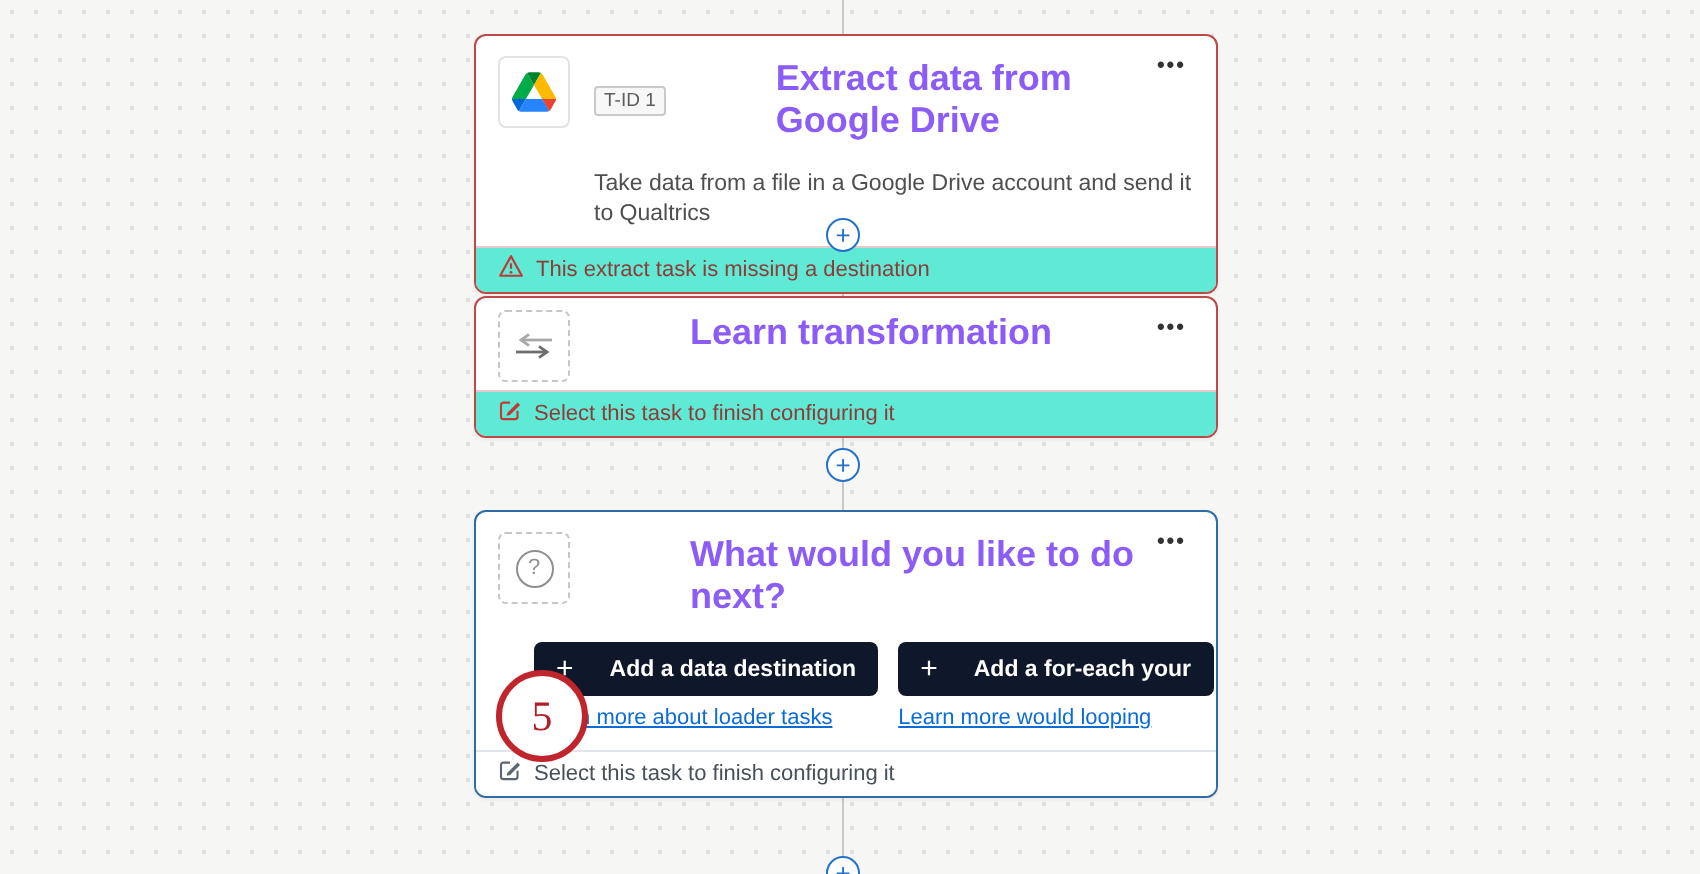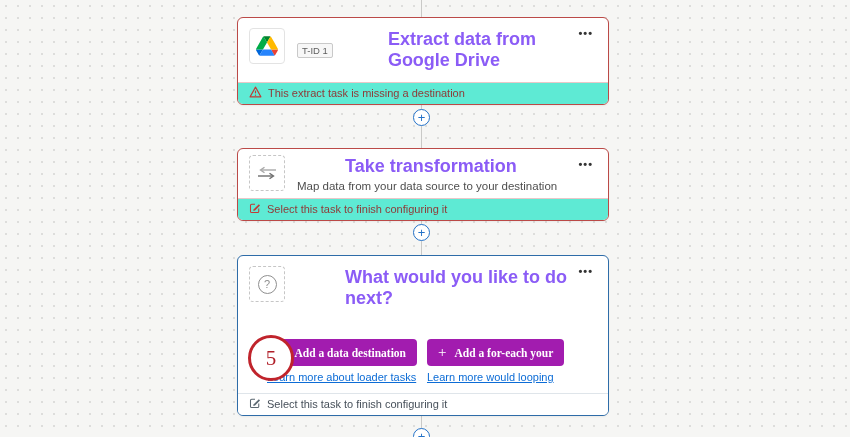--- a/index.html
+++ b/index.html
@@ -16,38 +16,38 @@
   .card.error{border:1px solid #bb4a47;}
   .card.info{border:1px solid #2e6ca8;}
   .card-body{display:flex;gap:12px;padding:10px 12px 8px 11px;position:relative;}
   .card-body.tight{padding:6px 12px 4px 11px;}
   .icon-box{width:36px;height:36px;flex:none;border:1px solid #e3e3e3;border-radius:4px;
             background:#fff;display:flex;align-items:center;justify-content:center;box-sizing:border-box;}
   .icon-box.dashed{border:1px dashed #c6c6c6;}
   .q-circle{width:17px;height:17px;border:1.3px solid #8f8f8f;border-radius:50%;color:#8f8f8f;
             font-size:11px;line-height:1;display:flex;align-items:center;justify-content:center;}
   .content{padding-top:1px;min-width:0;}
-  .title-row{display:flex;align-items:center;gap:7px;margin-bottom:3px;}
+  .title-row{display:flex;align-items:center;gap:7px;margin-bottom:14px;}
   .badge{font-size:9.5px;color:#5d5d5d;border:1px solid #c9c9c9;background:#f7f7f7;
          padding:1px 4px;border-radius:2px;white-space:nowrap;}
   .card-title{font-size:18px;font-weight:bold;color:#8b5cf6;padding-left:48px;}
   .card-desc{font-size:11.5px;color:#4f4f4f;line-height:15px;}
   .desc1{max-width:304px;}
   .desc3{max-width:312px;}
   .menu-dots{position:absolute;top:10px;right:15px;color:#333;font-size:11px;font-weight:bold;
              letter-spacing:1px;cursor:pointer;line-height:1;}
   .card-footer{display:flex;align-items:center;gap:6px;padding:3px 11px 4px;font-size:11px;
                border-bottom-left-radius:5px;border-bottom-right-radius:5px;}
   .card-footer.pink{background:#5eead4;color:#8f3a38;border-top:1px solid #e8c8c8;}
   .card-footer.plain{background:#fff;color:#47505a;border-top:1px solid #dfe5ea;}
   .actions{display:flex;gap:10px;margin:12px 12px 10px 29px;}
   .action-col{display:flex;flex-direction:column;align-items:flex-start;}
-  .btn{background:#a21caf;color:#fff;border:none;border-radius:4px;height:27px;
+  .btn{background:#0f172a;color:#fff;border:none;border-radius:4px;height:27px;
        font-size:11.5px;font-weight:bold;padding:0 11px;display:inline-flex;align-items:center;
-       gap:8px;font-family:Liberation Serif, serif;cursor:pointer;white-space:nowrap;}
+       gap:18px;font-family:Liberation Sans, sans-serif;cursor:pointer;white-space:nowrap;}
   .btn .plus{font-size:15px;font-weight:400;line-height:1;margin-top:-1px;}
   .learn-link{margin-top:5px;font-size:11px;color:#0c6cd6;text-decoration:underline;white-space:nowrap;cursor:pointer;}
   .plus-node{position:absolute;left:413px;width:17px;height:17px;box-sizing:border-box;
              border:1.4px solid #2472c8;border-radius:50%;background:#fff;color:#2472c8;
              display:flex;align-items:center;justify-content:center;font-size:13px;line-height:1;
              z-index:2;cursor:pointer;}
   .annotation{position:absolute;left:248px;top:335px;width:40px;height:40px;border:3px solid #c0242c;
               border-radius:50%;background:#fff;display:flex;align-items:center;justify-content:center;
               color:#b01e28;font-size:21px;z-index:5;font-family:"Liberation Serif", serif;}
 </style>
@@ -66,20 +66,21 @@
         <path d="m43.65 25 13.75-23.8c-1.35-.8-2.9-1.2-4.5-1.2h-18.5c-1.6 0-3.15.45-4.5 1.2z" fill="#00832d"></path>
         <path d="m59.8 53h-32.3l-13.75 23.8c1.35.8 2.9 1.2 4.5 1.2h50.8c1.6 0 3.15-.45 4.5-1.2z" fill="#2684fc"></path>
         <path d="m73.4 26.5-12.7-22c-.8-1.4-1.95-2.5-3.3-3.3l-13.75 23.8 16.15 28h27.45c0-1.55-.4-3.1-1.2-4.5z" fill="#ffba00"></path>
       </svg>
     </span>
     <div class="content">
       <div class="title-row">
         <span class="badge">T-ID 1</span>
         <span class="card-title">Extract data from Google Drive</span>
       </div>
+      <div class="card-desc desc1">Take data from a file in a Google Drive account and send it to Qualtrics</div>
     </div>
     <span class="menu-dots">•••</span>
   </div>
   <div class="card-footer pink">
     <span>
       <svg width="13" height="12" viewBox="0 0 24 22" aria-hidden="true">
         <path d="M12 2 L22 20 H2 Z" fill="none" stroke="#bf3a36" stroke-width="2" stroke-linejoin="round"></path>
         <line x1="12" y1="8.5" x2="12" y2="13.5" stroke="#bf3a36" stroke-width="2"></line>
         <circle cx="12" cy="16.8" r="1.3" fill="#bf3a36"></circle>
       </svg>
@@ -97,23 +98,22 @@
     <span class="icon-box dashed">
       <svg width="22" height="14" viewBox="0 0 22 14" aria-hidden="true">
         <path d="M20 4 H5" stroke="#a8a8a8" stroke-width="1.4" fill="none"></path>
         <path d="M8.5 1.2 L4.5 4 L8.5 6.8" stroke="#a8a8a8" stroke-width="1.4" fill="none"></path>
         <path d="M2 10 H17" stroke="#6e6e6e" stroke-width="1.4" fill="none"></path>
         <path d="M13.5 7.2 L17.5 10 L13.5 12.8" stroke="#6e6e6e" stroke-width="1.4" fill="none"></path>
       </svg>
     </span>
     <div class="content">
       <div class="title-row" style="margin-bottom:2px;">
-        <span class="card-title">Take transformation</span>
+        <span class="card-title">Learn transformation</span>
       </div>
-      <div class="card-desc">Map data from your data source to your destination</div>
     </div>
     <span class="menu-dots">•••</span>
   </div>
   <div class="card-footer pink">
     <span>
       <svg width="12" height="12" viewBox="0 0 16 16" aria-hidden="true">
         <path d="M13 8.5 v4 a1.6 1.6 0 0 1 -1.6 1.6 h-7.8 a1.6 1.6 0 0 1 -1.6 -1.6 v-7.8 a1.6 1.6 0 0 1 1.6 -1.6 H8" fill="none" stroke="#bf3a36" stroke-width="1.4"></path>
         <path d="M6.3 9.8 L13.1 3 l1.6 1.6 L8 11.3 l-2.3 .6 z" fill="#bf3a36"></path>
       </svg>
     </span>
@@ -124,21 +124,21 @@
 <div class="plus-node" style="top:224px;">
   <span>+</span>
 </div>
 
 <div class="card info" style="top:255px;">
   <div class="card-body" style="padding-bottom:0;">
     <span class="icon-box dashed">
       <span class="q-circle">?</span>
     </span>
     <div class="content">
-      <div class="title-row" style="margin-bottom:18px;">
+      <div class="title-row" style="margin-bottom:0;">
         <span class="card-title">What would you like to do next?</span>
       </div>
     </div>
     <span class="menu-dots">•••</span>
   </div>
   <div class="actions">
     <div class="action-col">
       <button class="btn">
         <span class="plus">+</span>
         <span>Add a data destination</span>

